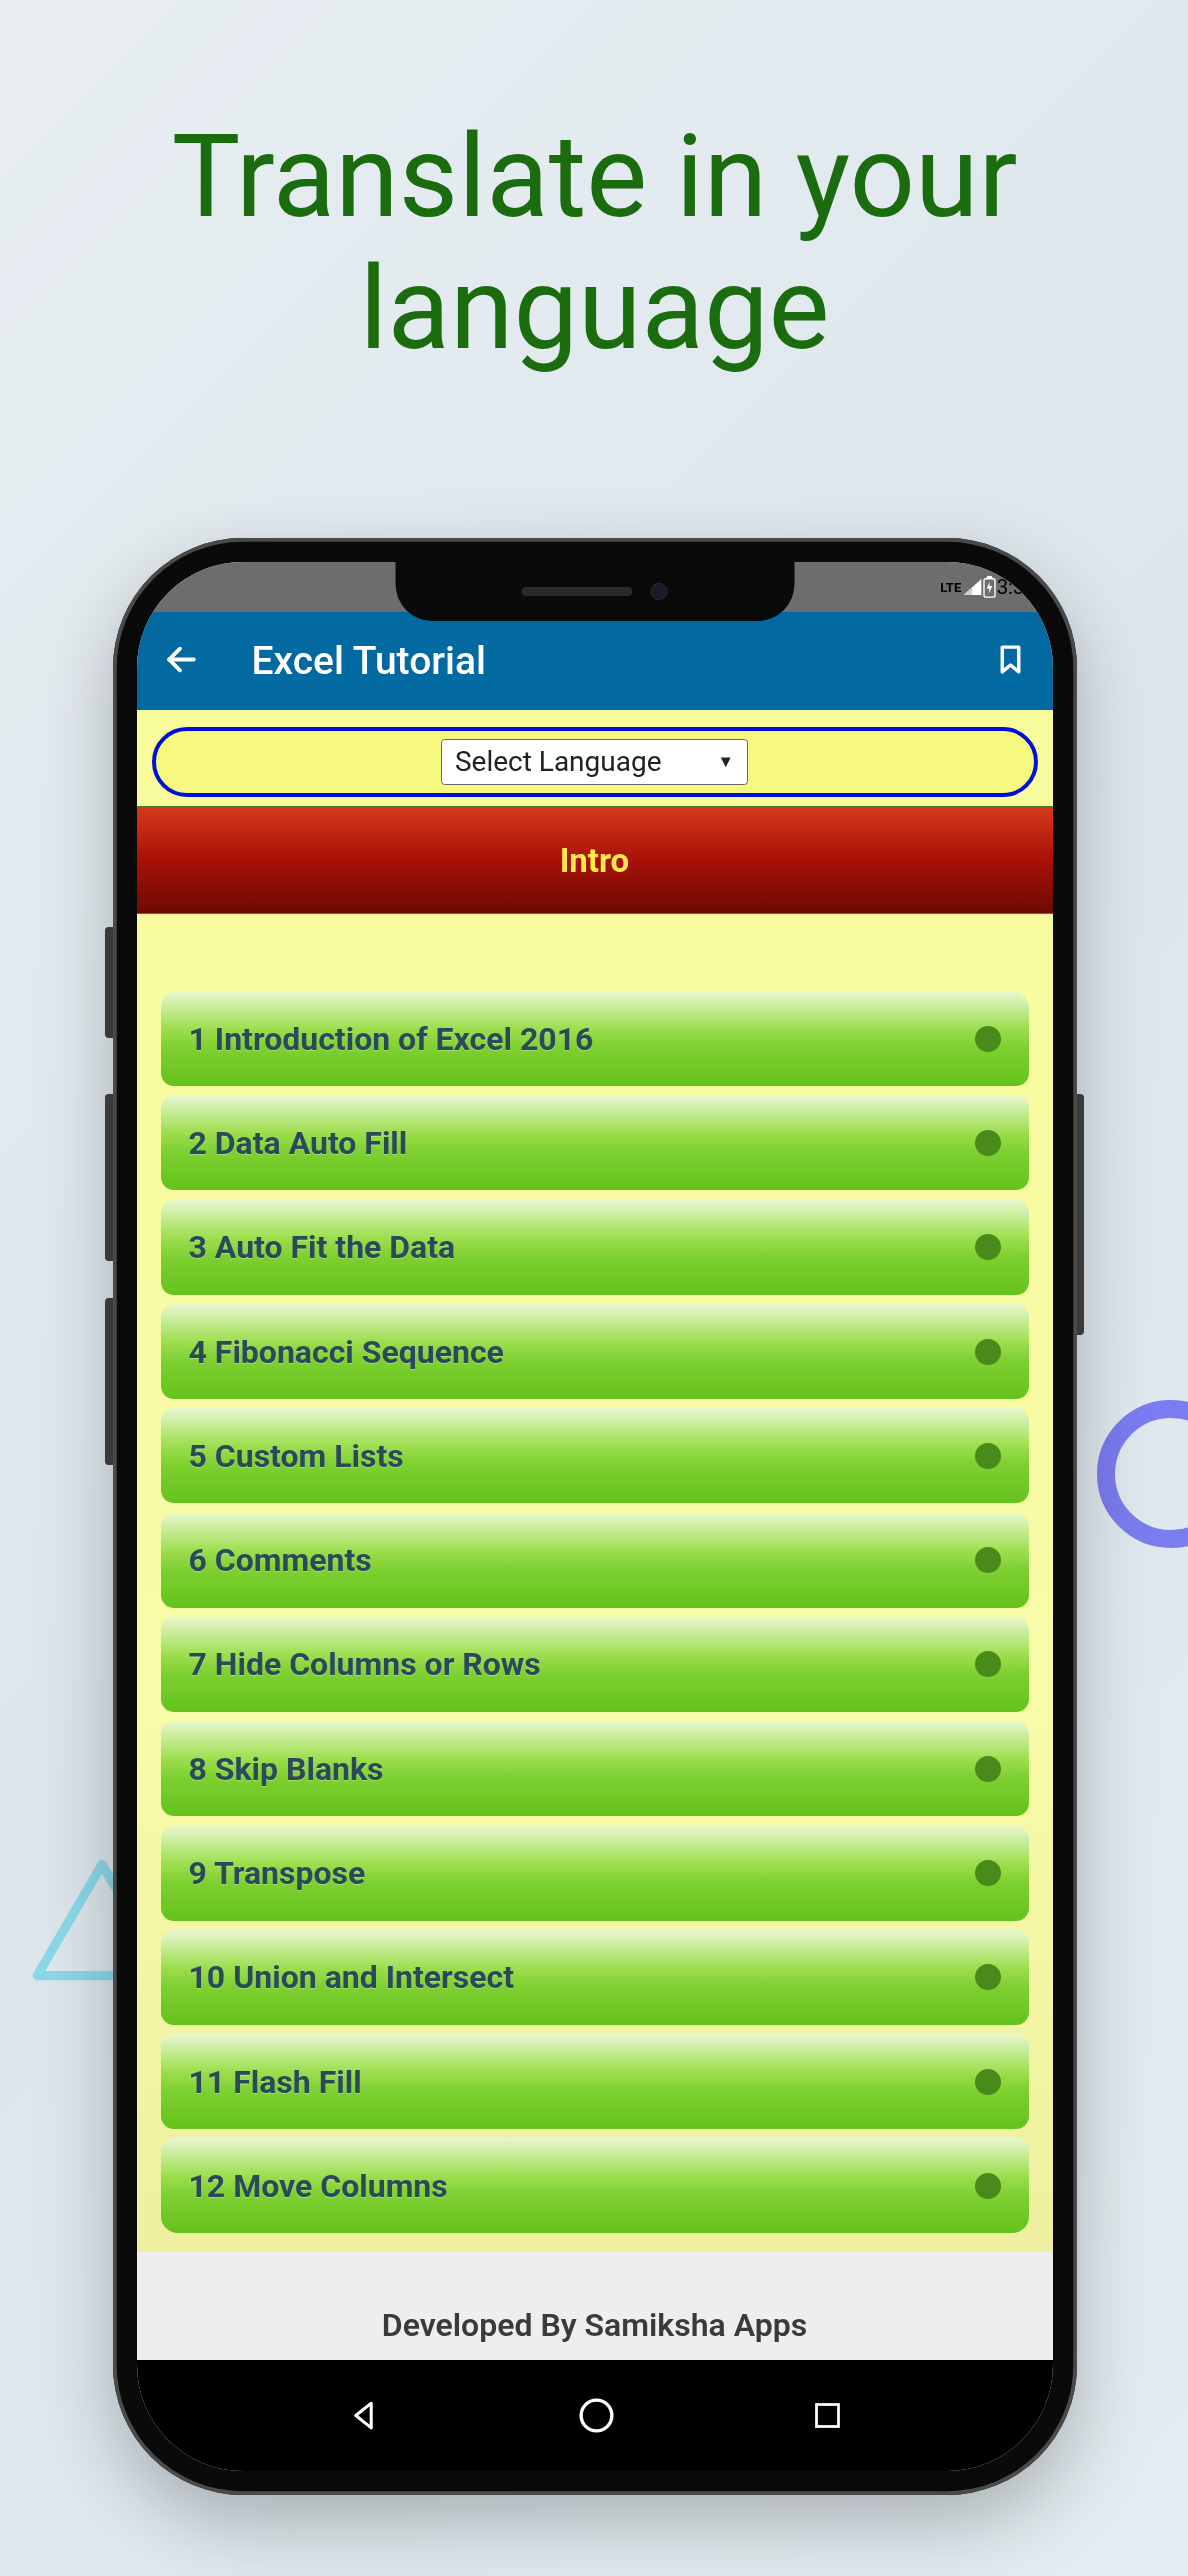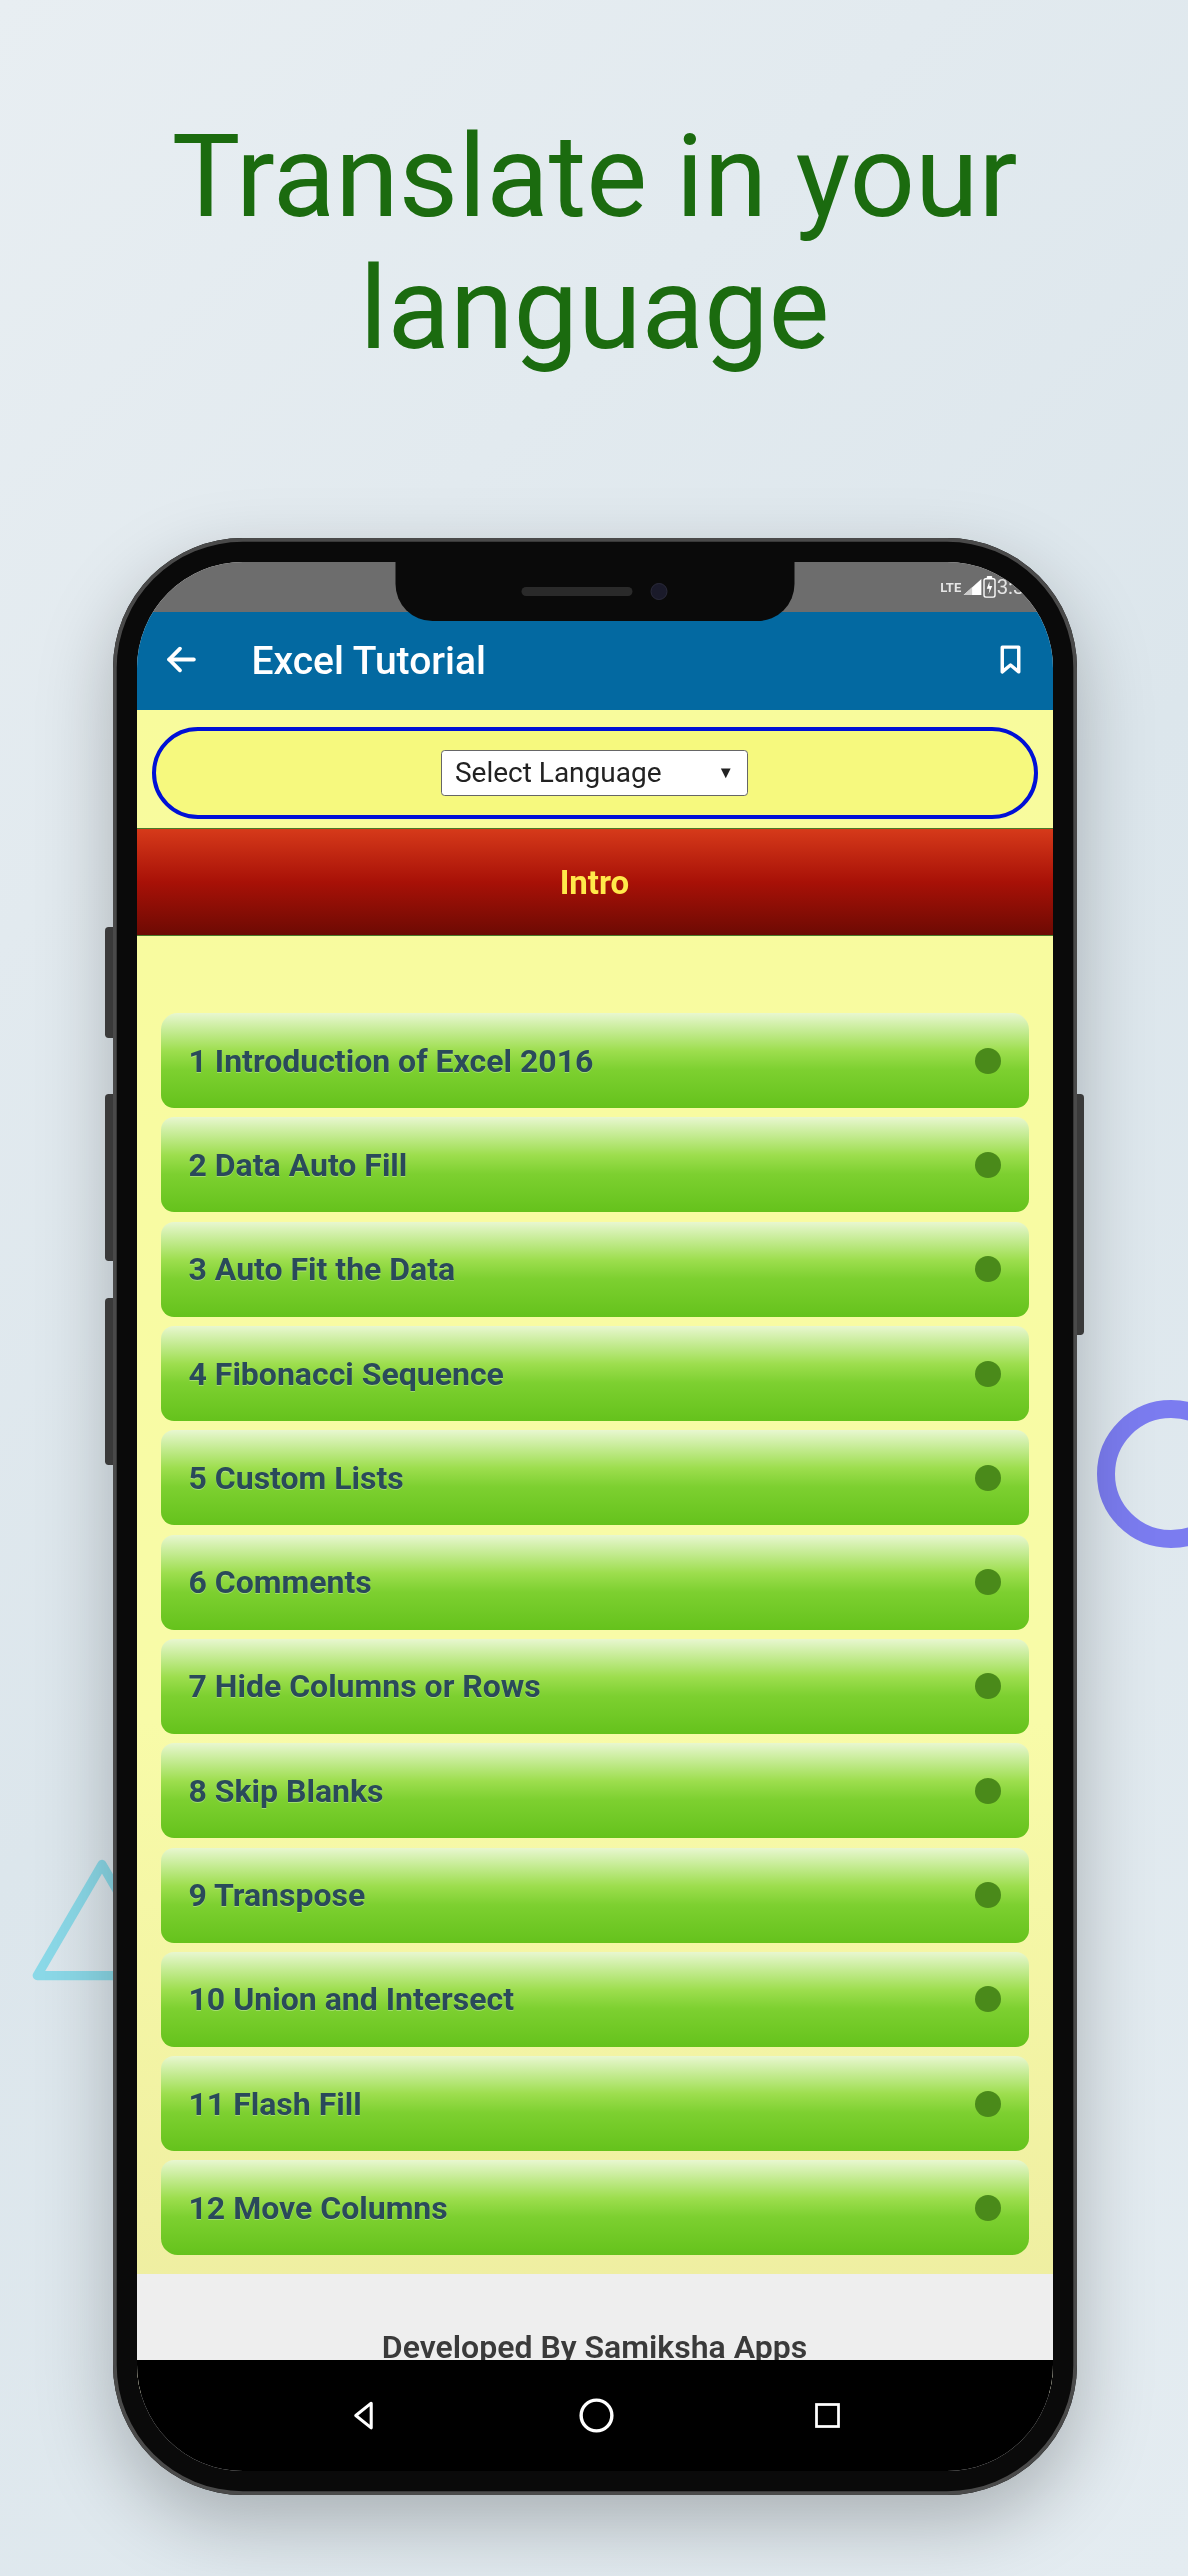--- a/index.html
+++ b/index.html
@@ -128,21 +128,21 @@
   border: 1.9px solid #2a2a3a;
 }
 
 .status-bar {
   height: 50px;
   background: #6d6d6d;
   display: flex;
   justify-content: flex-end;
   align-items: center;
   padding: 0 28px 0 46px;
-  color: #e5e5e5;
+  color: #000000;
   font-size: 20.4px;
   gap: 0;
 }
 .status-bar .lte { font-size: 13px; font-weight: bold; }
 .status-bar .signal, .status-bar .battery {
   display: inline-flex;
   align-items: center;
 }
 
 .app-bar {
@@ -169,21 +169,21 @@
   position: relative;
 }
 
 .lang-wrapper {
   padding: 16.7px 15px 5.6px;
 }
 .lang-pill {
   border: 4.6px solid #0010d6;
   border-radius: 56px;
   background: #f6f97e;
-  padding: 19px 0;
+  padding: 8px 0;
   display: flex;
   justify-content: center;
 }
 .lang-select {
   background: #fff;
   border: 1.9px solid #666;
   border-radius: 3.7px;
   font-size: 28px;
   padding: 5.6px 13px;
   display: inline-flex;

